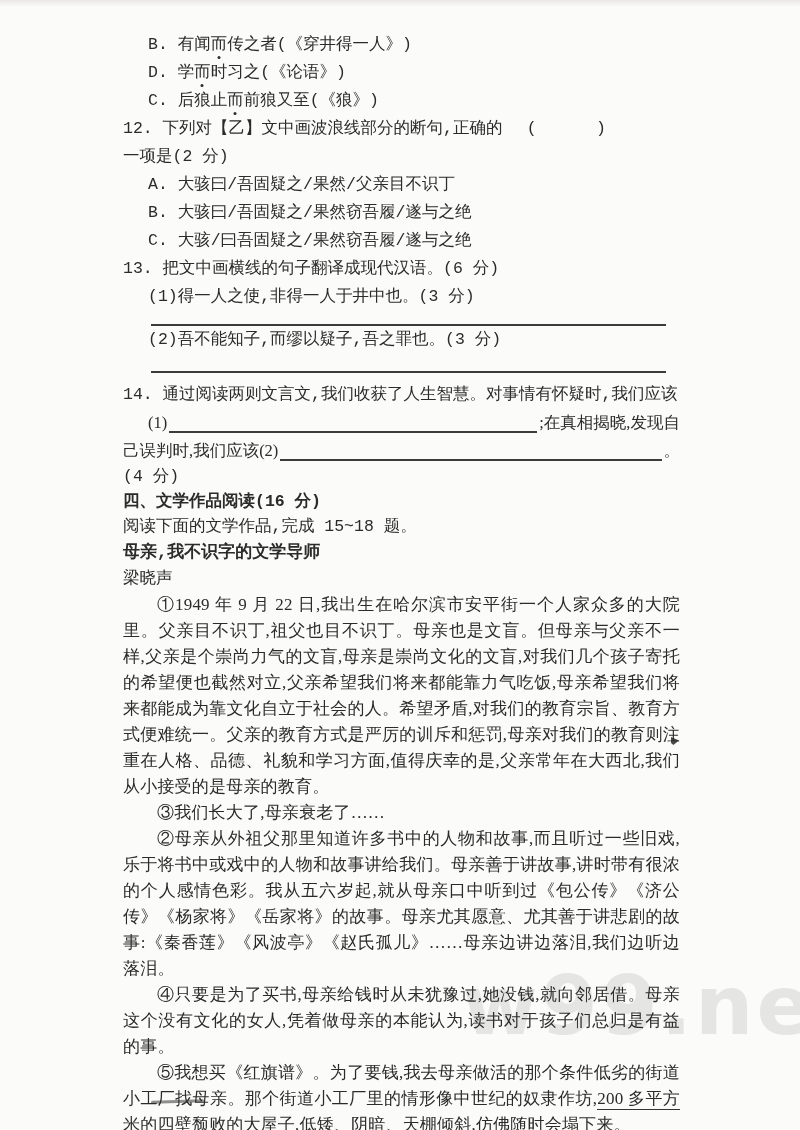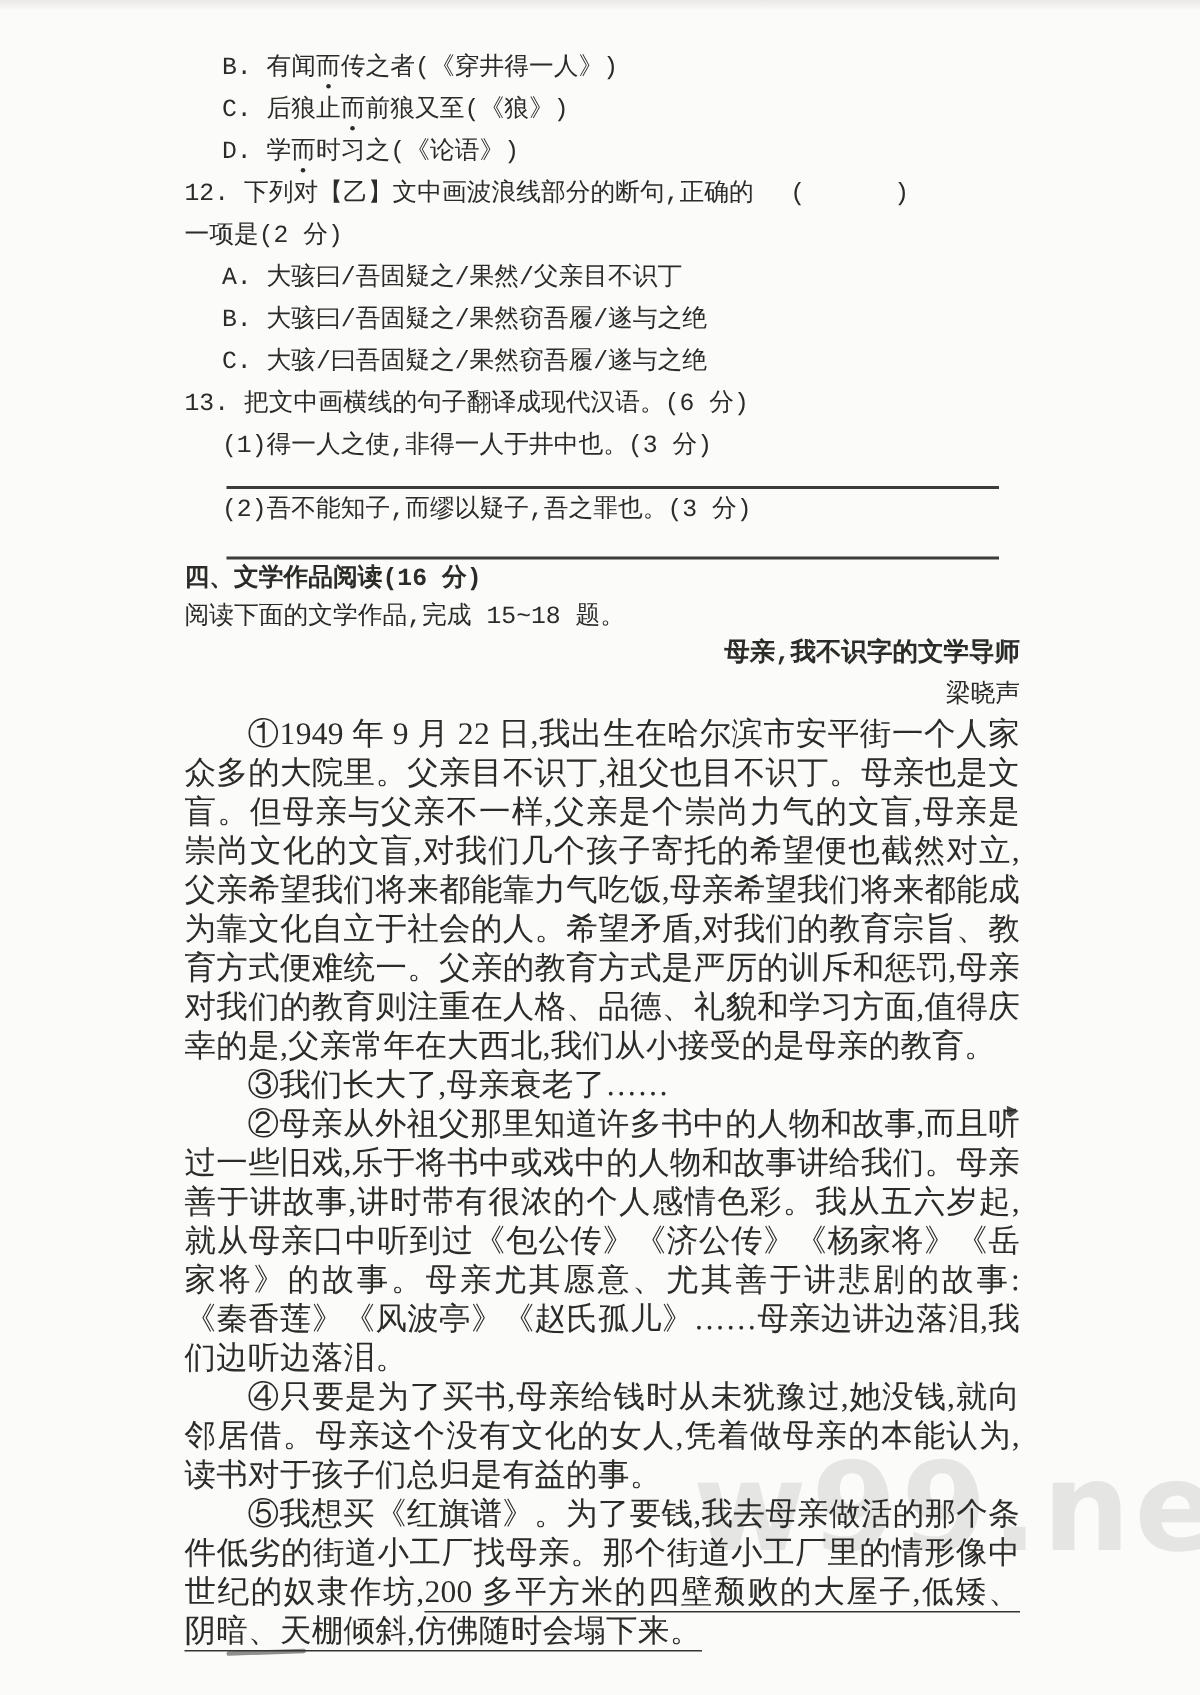--- a/index.html
+++ b/index.html
@@ -34,25 +34,25 @@
   .ansline { margin-left:28px; width:515px; height:13px; border-bottom:2px solid #3c3c3c; }
   .ansline2 { height:17px; }
   .q14 { margin-top:8px; }
   .q14-row { display:flex; line-height:28px; }
   .q14-row .fill { flex:1; }
   .indent1 { padding-left:25px; }
   .blank { border-bottom:2px solid #3c3c3c; height:22px; margin:0 2px; }
   .nowrap { white-space:nowrap; }
   .sec { line-height:25px; }
   .bold { font-weight:bold; }
-  .center { text-align:right; }
+  .center { text-align:left; }
   .title-line { line-height:27px; font-size:17px; }
   .author-line { line-height:26px; }
   .para {
-    margin:0; text-indent:2em; line-height:26px; font-size:21px;
+    margin:0; text-indent:2em; line-height:26px; font-size:17px;
     text-align:justify; letter-spacing:0.2px;
   }
   .ul-seg { border-bottom:1.6px solid #34342f; padding-bottom:1px; }
   .footer {
     position:absolute; left:287px; top:1056px; z-index:1;
     font-size:16px; line-height:20px; white-space:nowrap;
   }
   .footer .gap { display:inline-block; width:18px; }
   .artifact-arrow {
     position:absolute; left:671px; top:737px; width:8px; height:8px;
@@ -67,37 +67,51 @@
 </head>
 <body>
 
 <div class="page">
 
   <div class="watermark">w99.net</div>
 
   <div class="content">
 
     <div class="line opt"><span>B. 有闻</span><span class="emch">而</span><span>传之者(《穿井得一人》)</span></div>
+    <div class="line opt"><span>D. 学</span><span class="emch">而</span><span>时习之(《论语》)</span></div>
     <div class="line opt"><span>C. 后狼止</span><span class="emch">而</span><span>前狼又至(《狼》)</span></div>
-    <div class="line opt"><span>D. 学</span><span class="emch">而</span><span>时习之(《论语》)</span></div>
 
     <div class="line stem-row">
       <span>12. 下列对【乙】文中画波浪线部分的断句,正确的一项是(2 分)</span>
       <span class="bracket">(      )</span>
     </div>
     <div class="line opt">A. 大骇曰/吾固疑之/果然/父亲目不识丁</div>
     <div class="line opt">B. 大骇曰/吾固疑之/果然窃吾履/遂与之绝</div>
     <div class="line opt">C. 大骇/曰吾固疑之/果然窃吾履/遂与之绝</div>
 
     <div class="line">13. 把文中画横线的句子翻译成现代汉语。(6 分)</div>
     <div class="line opt">(1)得一人之使,非得一人于井中也。(3 分)</div>
     <div class="ansline"></div>
     <div class="line opt">(2)吾不能知子,而缪以疑子,吾之罪也。(3 分)</div>
     <div class="ansline ansline2"></div>
 
+    <div class="q14">
+      <div class="line">14. 通过阅读两则文言文,我们收获了人生智慧。对事情有怀疑时,我们应该</div>
+      <div class="q14-row indent1">
+        <span class="nowrap">(1)</span>
+        <span class="blank fill"></span>
+        <span class="nowrap">;在真相揭晓,发现自</span>
+      </div>
+      <div class="q14-row">
+        <span class="nowrap">己误判时,我们应该(2)</span>
+        <span class="blank fill"></span>
+        <span class="nowrap">。</span>
+      </div>
+      <div class="line" style="line-height:24px;">(4 分)</div>
+    </div>
 
     <div class="line sec bold">四、文学作品阅读(16 分)</div>
     <div class="line sec">阅读下面的文学作品,完成 15~18 题。</div>
 
     <div class="line title-line center bold">母亲,我不识字的文学导师</div>
     <div class="line author-line center">梁晓声</div>
     <p class="para">①1949 年 9 月 22 日,我出生在哈尔滨市安平街一个人家众多的大院里。父亲目不识丁,祖父也目不识丁。母亲也是文盲。但母亲与父亲不一样,父亲是个崇尚力气的文盲,母亲是崇尚文化的文盲,对我们几个孩子寄托的希望便也截然对立,父亲希望我们将来都能靠力气吃饭,母亲希望我们将来都能成为靠文化自立于社会的人。希望矛盾,对我们的教育宗旨、教育方式便难统一。父亲的教育方式是严厉的训斥和惩罚,母亲对我们的教育则注重在人格、品德、礼貌和学习方面,值得庆幸的是,父亲常年在大西北,我们从小接受的是母亲的教育。</p>
     <p class="para">③我们长大了,母亲衰老了……</p>
     <p class="para">②母亲从外祖父那里知道许多书中的人物和故事,而且听过一些旧戏,乐于将书中或戏中的人物和故事讲给我们。母亲善于讲故事,讲时带有很浓的个人感情色彩。我从五六岁起,就从母亲口中听到过《包公传》《济公传》《杨家将》《岳家将》的故事。母亲尤其愿意、尤其善于讲悲剧的故事:《秦香莲》《风波亭》《赵氏孤儿》……母亲边讲边落泪,我们边听边落泪。</p>
     <p class="para">④只要是为了买书,母亲给钱时从未犹豫过,她没钱,就向邻居借。母亲这个没有文化的女人,凭着做母亲的本能认为,读书对于孩子们总归是有益的事。</p>

